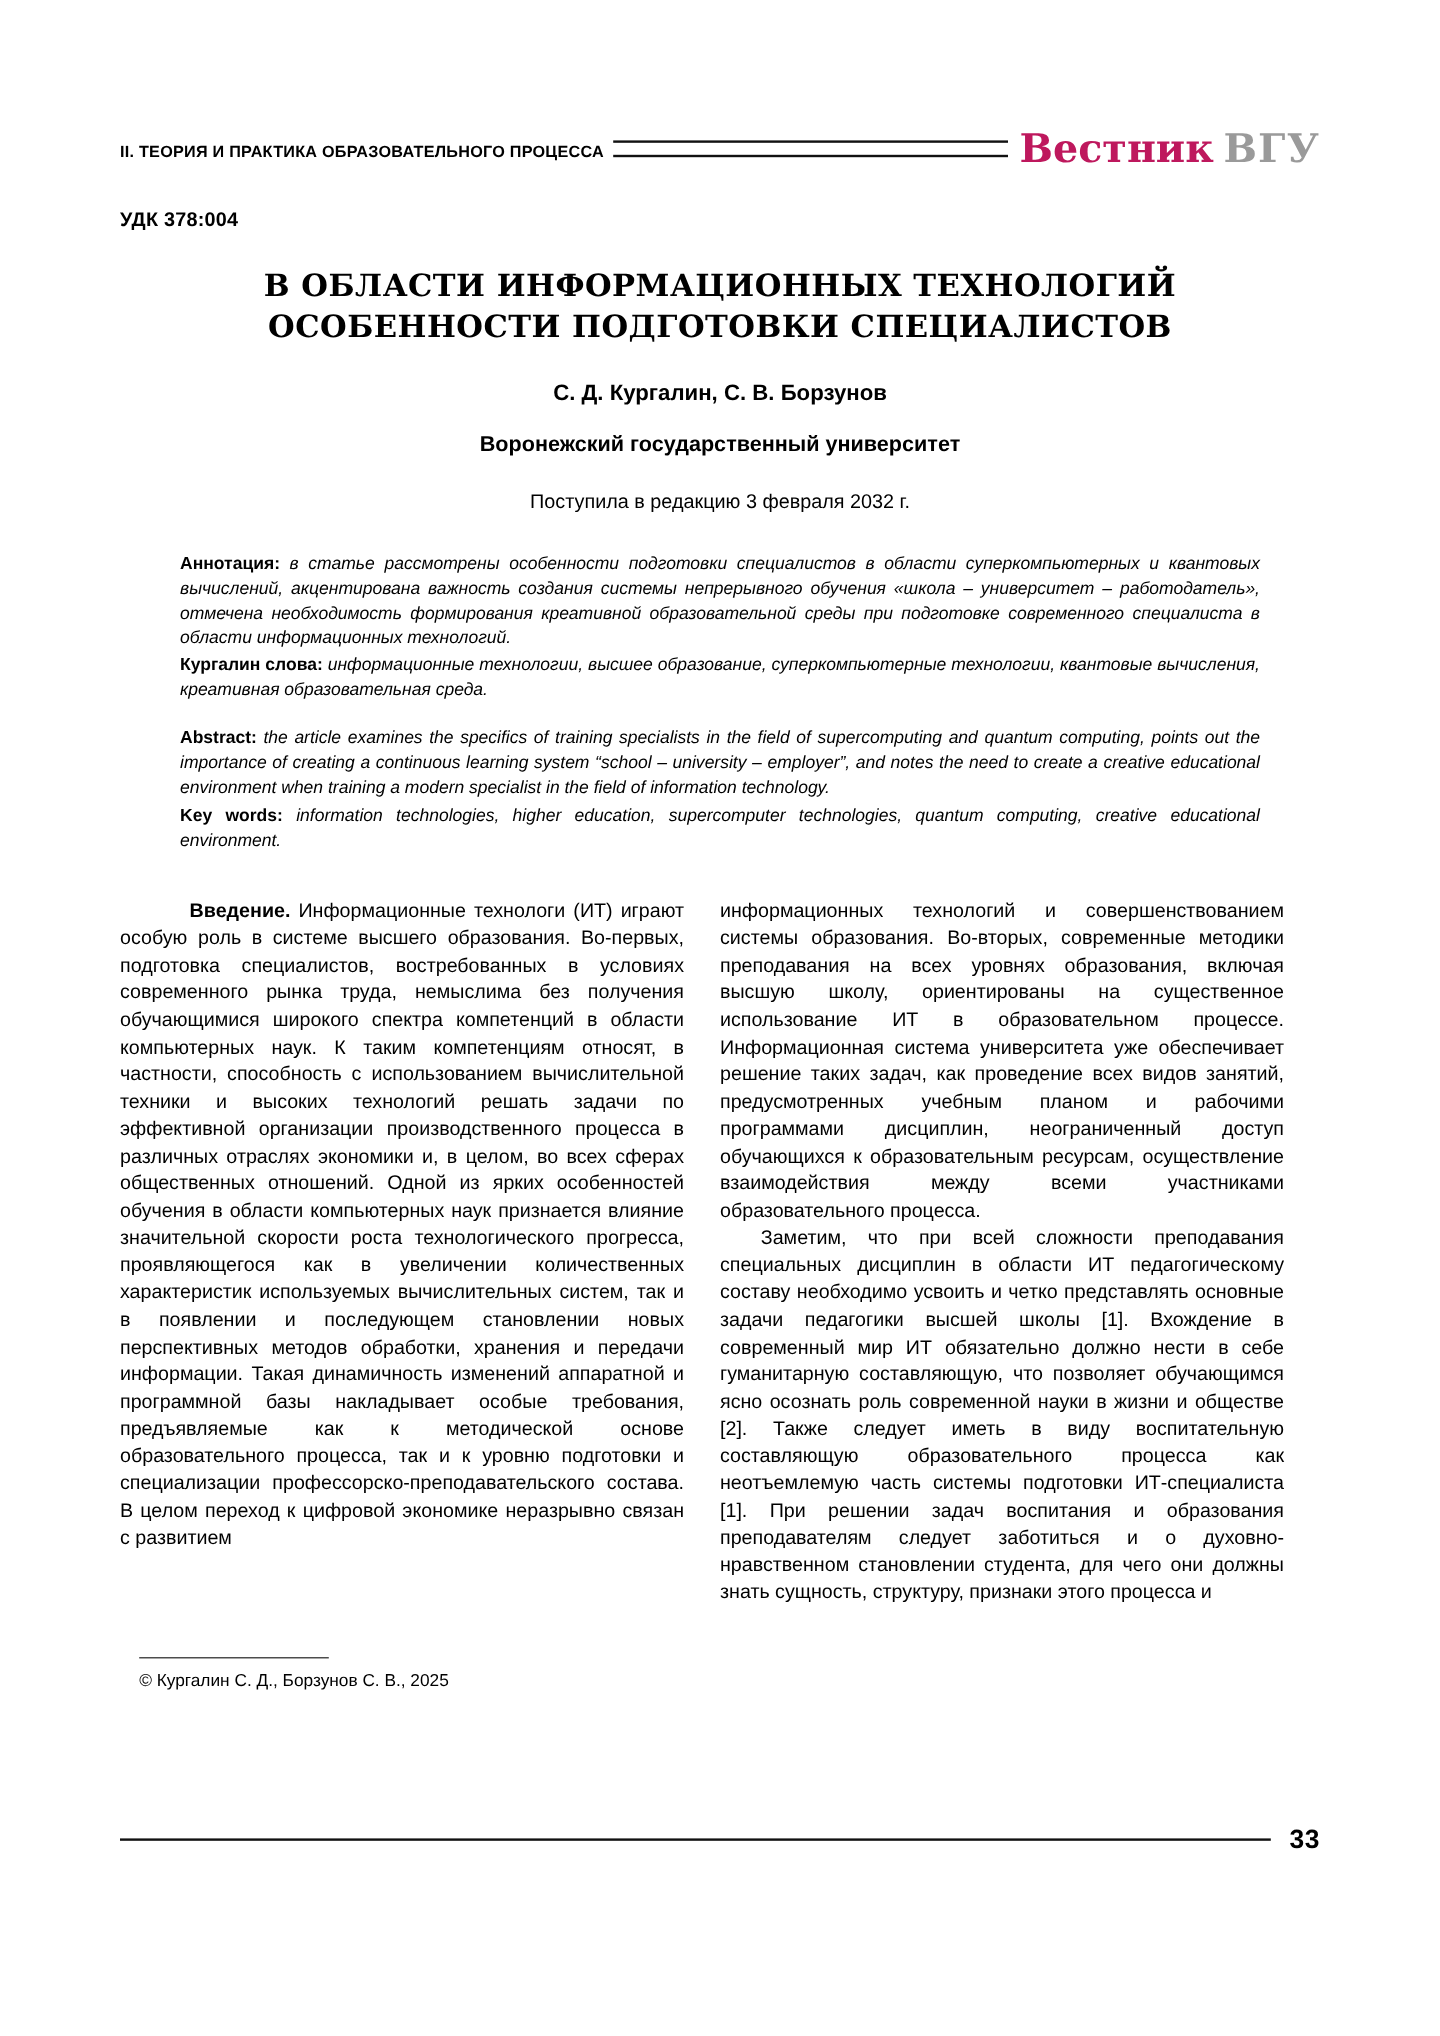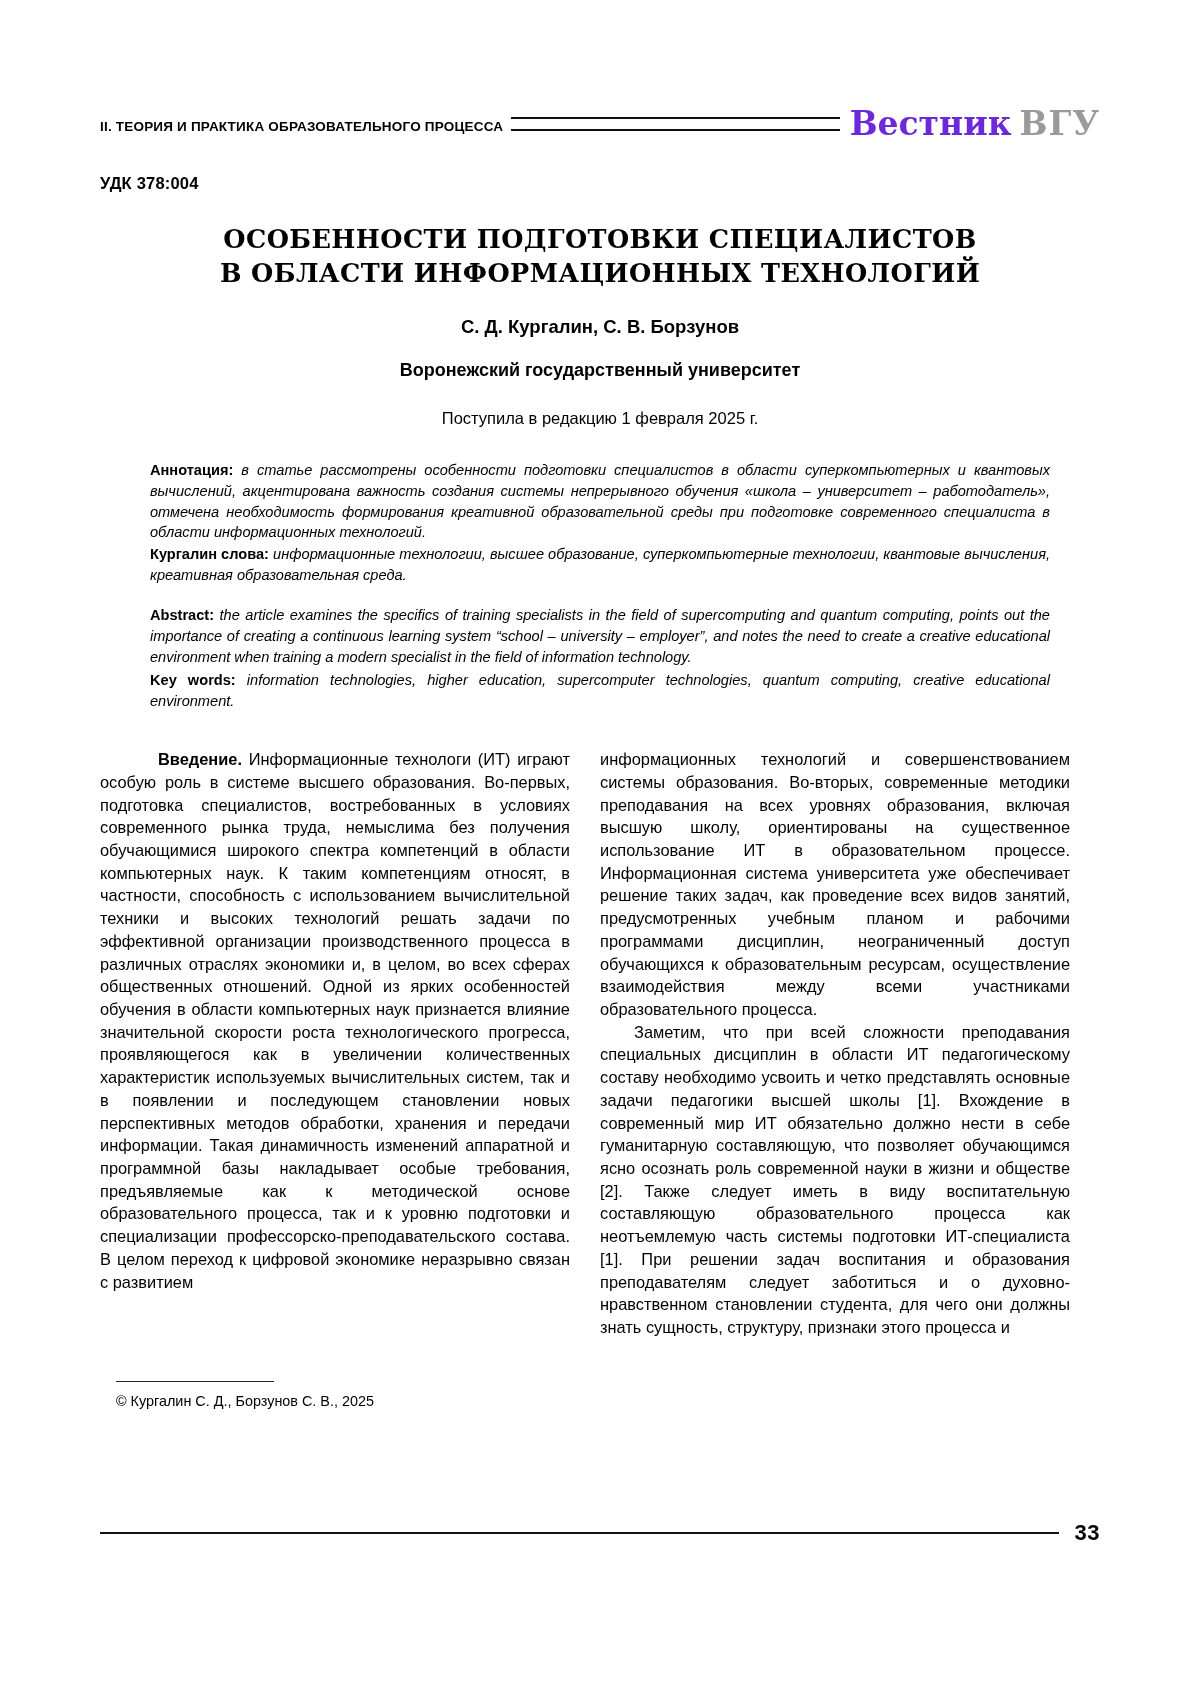--- a/index.html
+++ b/index.html
@@ -47,21 +47,21 @@
   }
   .runhead-right {
     white-space: nowrap;
     line-height: 1;
     padding-bottom: 0px;
   }
   .journal-name {
     font-family: "DejaVu Serif", serif;
     font-weight: bold;
     font-size: 33px;
-    color: #6d28d9;
+    color: #be185d;
     letter-spacing: 0px;
   }
   .journal-abbr {
     font-family: "DejaVu Serif", serif;
     font-weight: bold;
     font-size: 33px;
     color: #9a9a9a;
     margin-left: 8px;
     letter-spacing: 1px;
     text-align: center;
@@ -194,27 +194,27 @@
     <div class="runhead-left">II. ТЕОРИЯ И ПРАКТИКА ОБРАЗОВАТЕЛЬНОГО ПРОЦЕССА</div>
     <div class="runhead-rule"></div>
     <div class="runhead-right">
       <span class="journal-name">Вестник</span><span class="journal-abbr">ВГУ</span>
     </div>
   </div>
 
   <div class="udc">УДК 378:004</div>
 
   <h1 class="title">
+    <span class="line">В ОБЛАСТИ ИНФОРМАЦИОННЫХ ТЕХНОЛОГИЙ</span>
     <span class="line">ОСОБЕННОСТИ ПОДГОТОВКИ СПЕЦИАЛИСТОВ</span>
-    <span class="line">В ОБЛАСТИ ИНФОРМАЦИОННЫХ ТЕХНОЛОГИЙ</span>
   </h1>
 
   <div class="authors">С. Д. Кургалин, С. В. Борзунов</div>
   <div class="affiliation">Воронежский государственный университет</div>
-  <div class="received">Поступила в редакцию 1 февраля 2025 г.</div>
+  <div class="received">Поступила в редакцию 3 февраля 2032 г.</div>
 
   <div class="abstract-block">
     <div class="abs-ru">
       <p class="abs-para"><b>Аннотация:</b><span> в статье рассмотрены особенности подготовки специалистов в области суперкомпьютерных и квантовых вычислений, акцентирована важность создания системы непрерывного обучения «школа – университет – работодатель», отмечена необходимость формирования креативной образовательной среды при подготовке современного специалиста в области информационных технологий.</span></p>
       <p class="abs-para"><b>Кургалин слова:</b><span> информационные технологии, высшее образование, суперкомпьютерные технологии, квантовые вычисления, креативная образовательная среда.</span></p>
     </div>
     <div class="abs-en">
       <p class="abs-para"><b>Abstract:</b><span> the article examines the specifics of training specialists in the field of supercomputing and quantum computing, points out the importance of creating a continuous learning system “school – university – employer”, and notes the need to create a creative educational environment when training a modern specialist in the field of information technology.</span></p>
       <p class="abs-para"><b>Key words:</b><span> information technologies, higher education, supercomputer technologies, quantum computing, creative educational environment.</span></p>
     </div>

